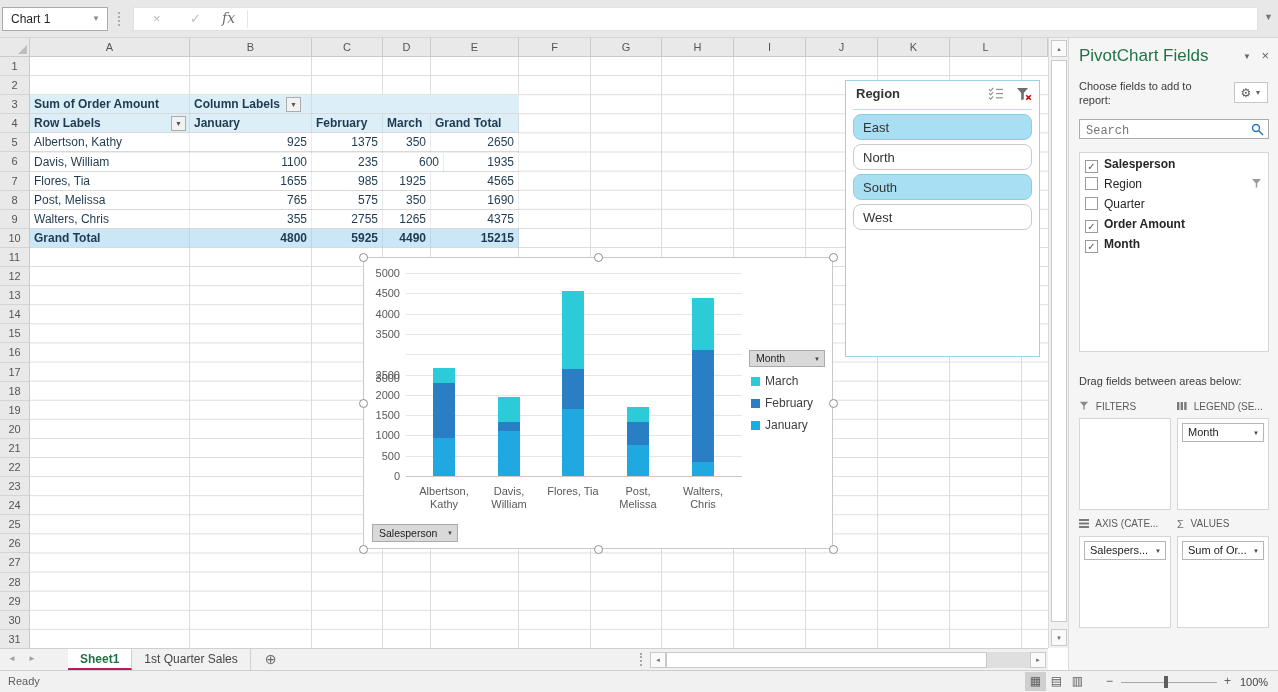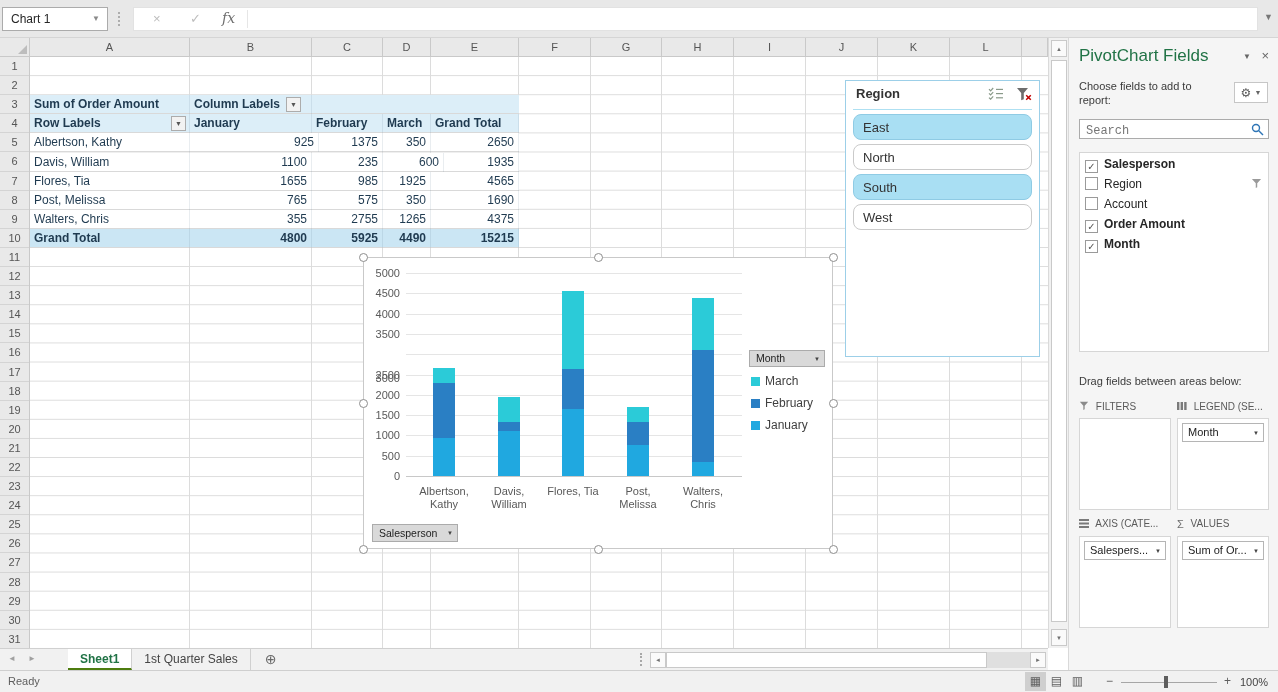--- a/index.html
+++ b/index.html
@@ -107,21 +107,21 @@
   .defer-cb{display:inline-block;width:12px;height:12px;border:1px solid #9A9A9A;background:#fff;box-sizing:border-box;vertical-align:-2px;margin-right:6px}
   .defer-lb{font-size:11px;color:#3B3B3B}
   .update-btn{position:absolute;right:0;top:-1px;width:56px;height:21px;background:#F1F1F1;border:1px solid #E3E3E3;color:#B0B0B0;font-size:10px;text-align:center;line-height:19px;box-sizing:border-box}
 
   
   .tab-bar{position:absolute;left:0;top:648px;width:1048px;height:22px;background:#F1F1F1;border-top:1px solid #D0D0D0;box-sizing:border-box}
   .tb-nav{position:absolute;left:8px;top:0;height:21px;line-height:20px;color:#A0A0A0;font-size:8px}
   .tb-nav span{margin-right:12px}
   .tabs-wrap{position:absolute;left:68px;top:0;height:21px;display:flex;align-items:stretch}
   .sheet-tab{height:21px;line-height:20px;padding:0 12px;font-size:12px;color:#444;border-right:1px solid #D0D0D0;box-sizing:border-box;white-space:nowrap}
-  .sheet-tab.active{background:#fff;color:#217346;font-weight:bold;border-bottom:2px solid #4d7c0f}
+  .sheet-tab.active{background:#fff;color:#217346;font-weight:bold;border-bottom:2px solid #be185d}
   .new-sheet{margin-left:14px;font-size:14px;color:#6A6A6A;line-height:21px}
   .tb-split{position:absolute;left:640px;top:4px;height:13px;border-left:2px dotted #A8A8A8}
   .hs-btn{position:absolute;top:3px;width:16px;height:16px;background:#FAFAFA;border:1px solid #C9C9C9;color:#707070;font-size:6px;text-align:center;line-height:15px;box-sizing:border-box}
   .hs-track{position:absolute;left:666px;top:3px;width:364px;height:16px;background:#DFDFDF}
   .hs-thumb{position:absolute;left:666px;top:3px;width:321px;height:16px;background:#fff;border:1px solid #C9C9C9;box-sizing:border-box}
 
   
   .status-bar{position:absolute;left:0;top:670px;width:1278px;height:22px;background:#F1F1F1;border-top:1px solid #CFCFCF;box-sizing:border-box}
   .sb-ready{position:absolute;left:8px;top:4px;font-size:11px;color:#5E5E5E}
   .sb-views{position:absolute;left:1025px;top:1px;display:flex}
@@ -223,21 +223,21 @@
         </div>
         <div class="prow" style="top: 57.3px; height: 19.1px; background: rgb(220, 238, 248);">
           <div class="pcell pb" style="left: 0px; width: 160px;">Row Labels<span class="pdd pdd-right">▼</span></div>
           <div class="pcell pb" style="left: 160px; width: 122px;">January</div>
           <div class="pcell pb" style="left: 282px; width: 71px;">February</div>
           <div class="pcell pb" style="left: 353px; width: 48px;">March</div>
           <div class="pcell pb" style="left: 401px; width: 88px;">Grand Total</div>
         </div>
         <div class="prow" style="top: 76.4px; height: 19.1px; background: rgb(255, 255, 255);">
           <div class="pcell" style="left: 0px; width: 160px;">Albertson, Kathy</div>
-          <div class="pcell pnum" style="left: 167px; width: 122px;">925</div>
+          <div class="pcell pnum" style="left: 160px; width: 122px;">925</div>
           <div class="pcell pnum" style="left: 282px; width: 71px;">1375</div>
           <div class="pcell pnum" style="left: 353px; width: 48px;">350</div>
           <div class="pcell pnum" style="left: 401px; width: 88px;">2650</div>
         </div>
         <div class="prow" style="top: 95.5px; height: 19.1px; background: rgb(255, 255, 255);">
           <div class="pcell" style="left: 0px; width: 160px;">Davis, William</div>
           <div class="pcell pnum" style="left: 160px; width: 122px;">1100</div>
           <div class="pcell pnum" style="left: 282px; width: 71px;">235</div>
           <div class="pcell pnum" style="left: 366px; width: 48px;">600</div>
           <div class="pcell pnum" style="left: 401px; width: 88px;">1935</div>
@@ -383,21 +383,21 @@
       <svg width="13" height="13" viewBox="0 0 13 13">
         <circle cx="5" cy="5" r="3.5" fill="none" stroke="#2E75B6" stroke-width="1.4"></circle>
         <path d="M7.8 7.8L12 12" stroke="#2E75B6" stroke-width="1.4"></path>
       </svg>
     </div>
     <div class="fields-list" id="fieldsList">
         <div class="f-row"><span class="f-cb">✓</span><span class="f-lb fbold">Salesperson</span></div>
         <div class="f-row"><span class="f-cb"></span><span class="f-lb">Region</span><svg class="f-funnel" width="11" height="11" viewBox="0 0 12 12">
             <path d="M1 1h10L6.8 5.6V10l-1.6.9V5.6Z" fill="#9a9a9a"></path>
           </svg></div>
-        <div class="f-row"><span class="f-cb"></span><span class="f-lb">Account</span></div>
+        <div class="f-row"><span class="f-cb"></span><span class="f-lb">Quarter</span></div>
         <div class="f-row"><span class="f-cb">✓</span><span class="f-lb fbold">Order Amount</span></div>
         <div class="f-row"><span class="f-cb">✓</span><span class="f-lb fbold">Month</span></div>
       </div>
     <div class="drag-hint">Drag fields between areas below:</div>
 
     <div class="area-head" id="headFilters">
       <svg width="10" height="10" viewBox="0 0 12 12">
           <path d="M1 1h10L6.8 5.6V10l-1.6.9V5.6Z" fill="#8a8a8a"></path>
         </svg>
       <span>FILTERS</span>

